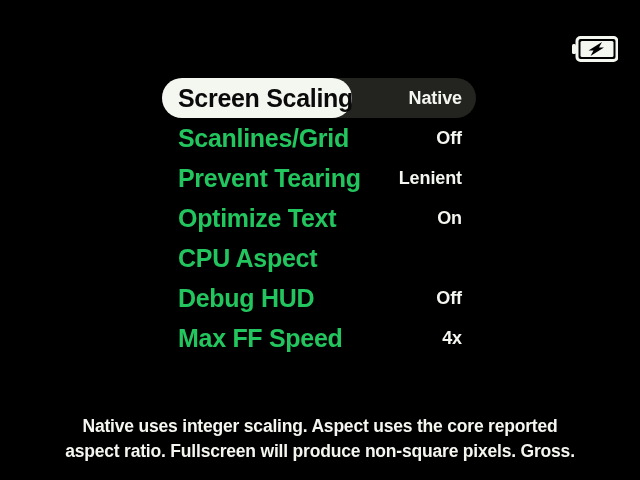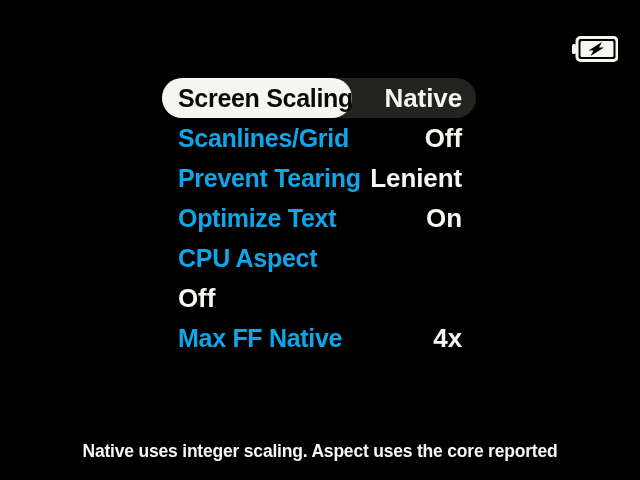--- a/index.html
+++ b/index.html
@@ -48,29 +48,29 @@
     height: 40px;
     display: flex;
     align-items: center;
     justify-content: space-between;
     box-sizing: border-box;
     padding: 0 14px 0 16px;
   }
   .row .label {
     font-size: 25px;
     font-weight: 700;
-    color: #0ea5e9;
+    color: #22c55e;
     letter-spacing: -0.3px;
     white-space: nowrap;
     line-height: 1;
     position: relative;
     z-index: 2;
   }
   .row .value {
-    font-size: 26px;
+    font-size: 18px;
     font-weight: 700;
     color: #f4f6f0;
     letter-spacing: -0.1px;
     white-space: nowrap;
     line-height: 1;
     position: relative;
     z-index: 2;
   }
 
   
@@ -161,27 +161,29 @@
     <div class="row">
       <span class="label">Optimize Text</span>
       <span class="value">On</span>
     </div>
 
     <div class="row">
       <span class="label">CPU Aspect</span>
     </div>
 
     <div class="row">
+      <span class="label">Debug HUD</span>
       <span class="value">Off</span>
     </div>
 
     <div class="row">
-      <span class="label">Max FF Native</span>
+      <span class="label">Max FF Speed</span>
       <span class="value">4x</span>
     </div>
 
   </div>
 
   <div class="footer">
     <span class="fline">Native uses integer scaling. Aspect uses the core reported</span>
+    <span class="fline">aspect ratio. Fullscreen will produce non-square pixels. Gross.</span>
   </div>
 
 </div>
 
 </body></html>

